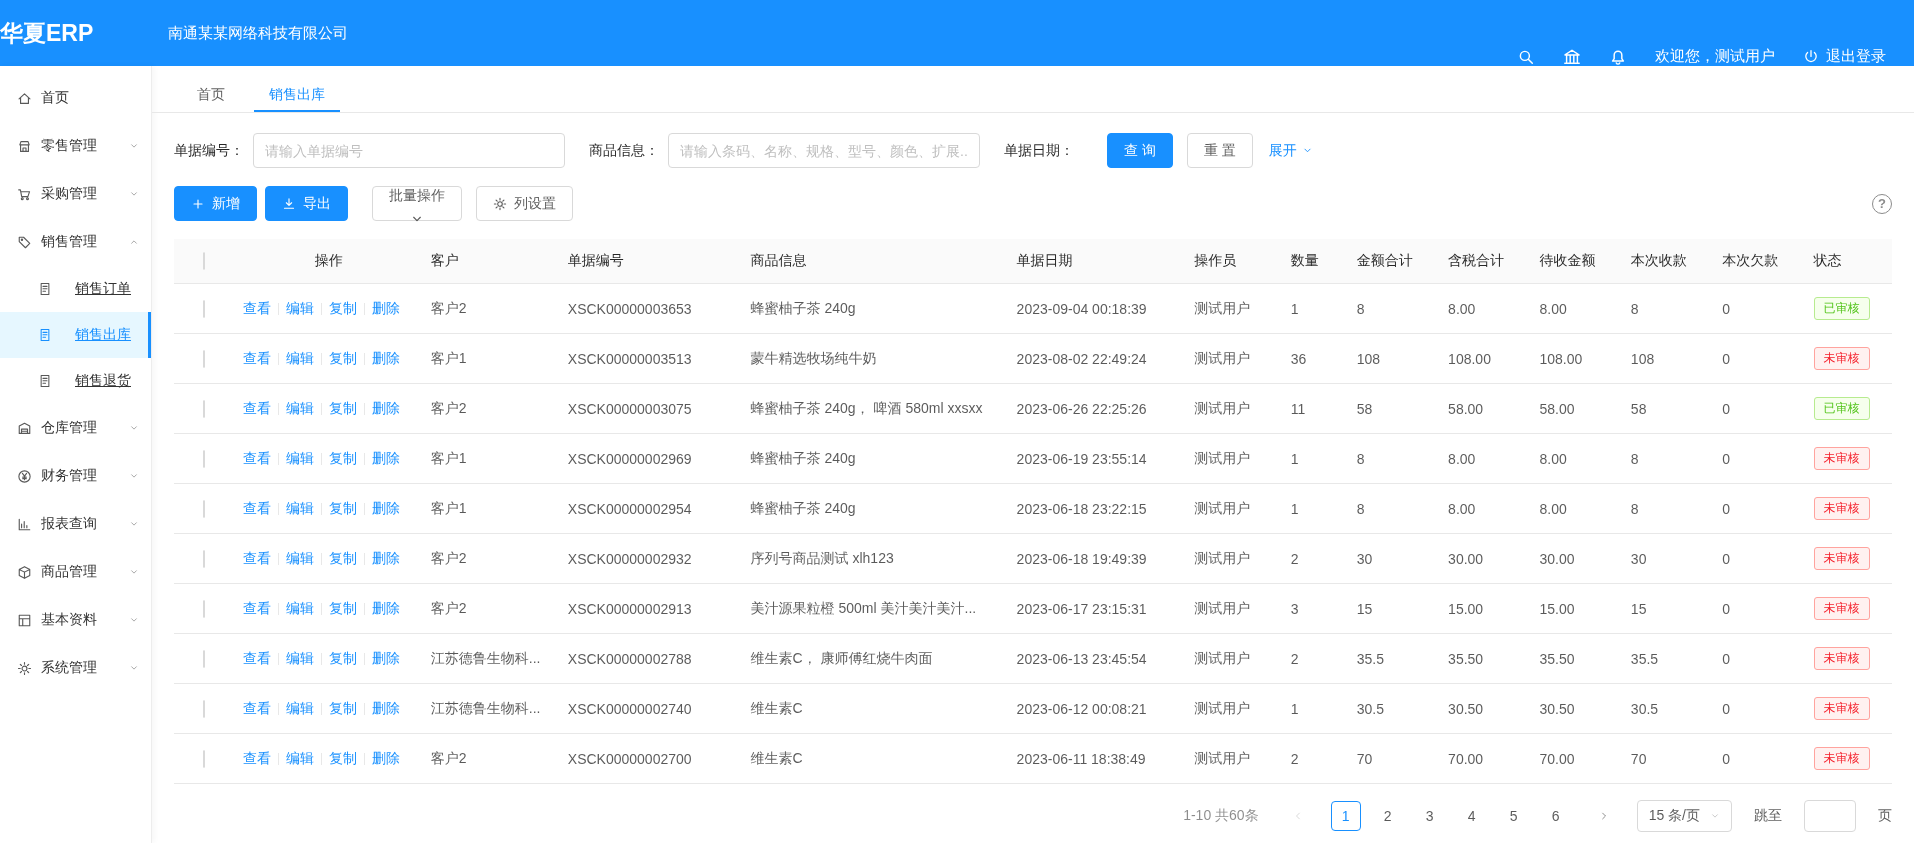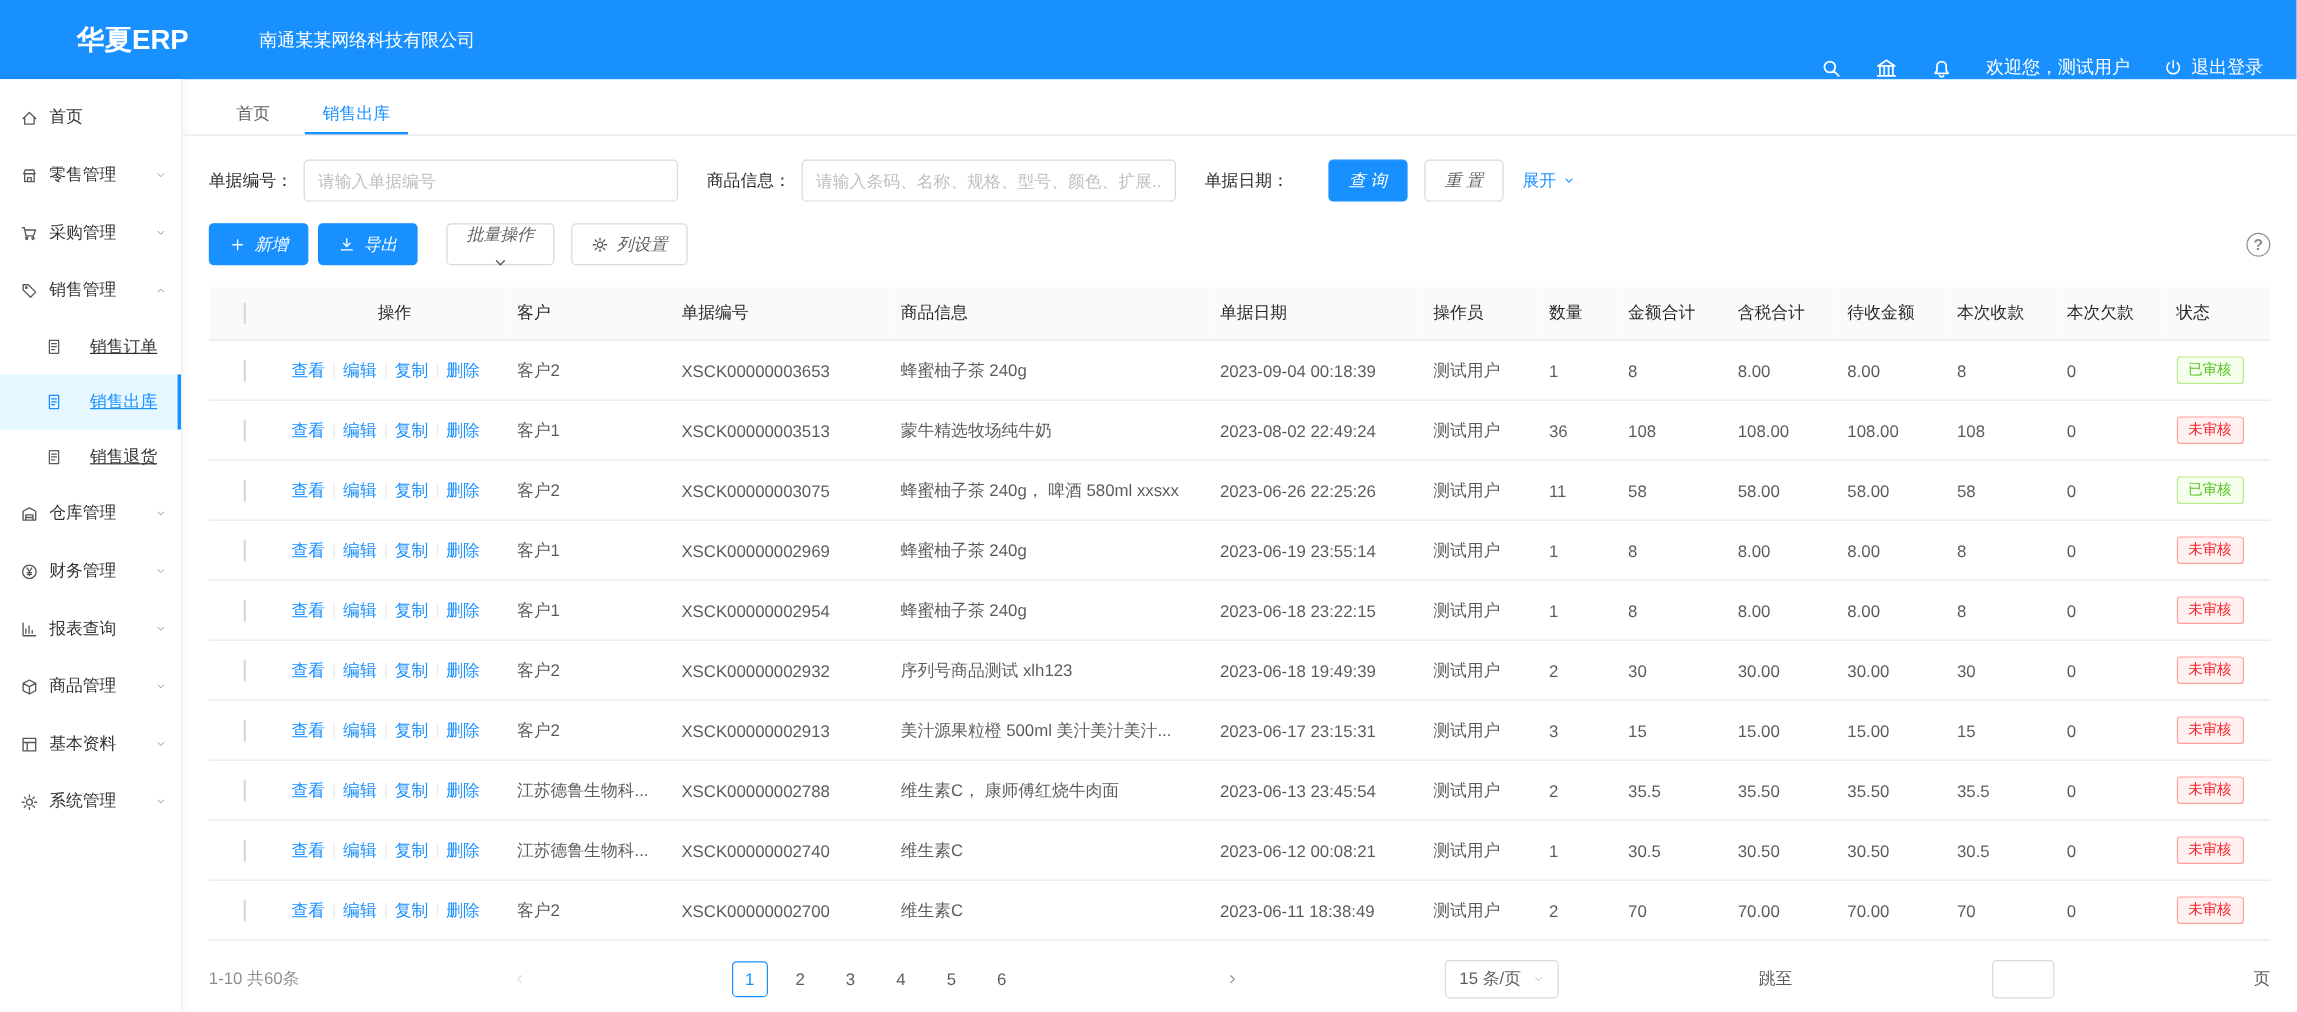--- a/index.html
+++ b/index.html
@@ -6,21 +6,21 @@
   html,body { background:#fff; }
   body {
     font-family: "Liberation Sans", "DejaVu Sans", sans-serif;
     font-size: 14px;
     color: rgba(0,0,0,0.65);
   }
   .app { width:1914px; height:843px; overflow:hidden; display:flex; flex-direction:column; background:#fff; }
 
   
   .topbar { flex:0 0 52px; background:#1890ff; display:flex; align-items:center; color:#fff; }
-  .logo { width:152px; font-size:23px; font-weight:bold; padding-left:16px; white-space:nowrap;margin-left:48px; }
+  .logo { width:152px; font-size:23px; font-weight:bold; padding-left:0; white-space:nowrap; }
   .company { font-size:15px; margin-left:16px; white-space:nowrap; }
   .topbar-right { margin-left:auto; display:flex; align-items:center; gap:28px; padding-right:28px; font-size:15px;margin-top:47px; }
   .tbi { display:inline-flex; align-items:center; cursor:pointer; }
   .tbi .ic { width:18px; height:18px; stroke-width:1.3; }
   .logout { display:inline-flex; align-items:center; gap:7px; cursor:pointer; white-space:nowrap; }
   .logout .ic { width:16px; height:16px; }
 
   .body { flex:1; display:flex; min-height:0; }
 
   
@@ -45,21 +45,21 @@
   .filter-row { display:flex; align-items:center; }
   .f-label { color:rgba(0,0,0,0.85); white-space:nowrap; margin-right:9px; }
   .f-group { display:flex; align-items:center; margin-right:24px; }
   .ipt { height:35px; border:1px solid #d9d9d9; border-radius:4px; padding:0 11px; font-size:14px; color:rgba(0,0,0,0.65); outline:none; font-family:inherit; background:#fff; }
   .ipt::placeholder { color:#bfbfbf; }
   .w310 { width:312px; }
   .daterange { width:312px; height:35px; border:1px solid #d9d9d9; border-radius:4px; display:flex; align-items:center; padding:0 10px; gap:4px; background:#fff; }
   .daterange input { border:none; outline:none; width:112px; font-size:14px; text-align:center; font-family:inherit; color:rgba(0,0,0,0.65); }
   .daterange input::placeholder { color:#bfbfbf; }
   .tilde { color:#bfbfbf; flex:1; text-align:center; }
-  .btn { height:35px; padding:0 16px; border:1px solid #d9d9d9; border-radius:4px; background:#fff; color:rgba(0,0,0,0.65); font-size:14px; display:inline-flex; align-items:center; gap:7px; cursor:pointer; font-family:inherit; white-space:nowrap;font-style:italic; }
+  .btn { height:35px; padding:0 16px; border:1px solid #d9d9d9; border-radius:4px; background:#fff; color:rgba(0,0,0,0.65); font-size:14px; display:inline-flex; align-items:center; gap:7px; cursor:pointer; font-family:inherit; white-space:nowrap; }
   .btn.primary { background:#1890ff; border-color:#1890ff; color:#fff; }
   .btn .ic { width:14px; height:14px; }
   .ml8 { margin-left:8px; } .ml14 { margin-left:14px; } .ml24 { margin-left:24px;flex-direction:column; }
   .expand { color:#1890ff; display:inline-flex; align-items:center; gap:5px; cursor:pointer; margin-left:16px; white-space:nowrap; }
   .expand .ic { width:11px; height:11px; }
 
   
   .toolbar-row { display:flex; align-items:center; margin-top:18px; }
   .help { margin-left:auto; width:20px; height:20px; border:1.5px solid #8c8c8c; border-radius:50%; color:#8c8c8c; display:flex; align-items:center; justify-content:center; font-size:13px; font-weight:bold; cursor:pointer; }
 
@@ -69,21 +69,21 @@
   td { padding:13px 8px; border-bottom:1px solid #e8e8e8; color:rgba(0,0,0,0.65); white-space:nowrap; overflow:hidden; text-overflow:ellipsis; background:#fff; }
   th.c, td.c { text-align:center; }
   .cb { width:16px; height:16px; border:1px solid #d9d9d9; border-radius:2px; margin:0 auto; cursor:pointer; background:#fff; }
   .op { color:#1890ff; cursor:pointer; text-decoration:none; }
   .sep { display:inline-block; width:1px; height:12px; background:#e8e8e8; margin:0 7px; vertical-align:middle; }
   .badge { display:inline-block; padding:1px 9px; font-size:12px; border-radius:3px; line-height:19px; }
   .badge.approved { color:#52c41a; background:#f6ffed; border:1px solid #b7eb8f; }
   .badge.pending { color:#f5222d; background:#fff1f0; border:1px solid #ffa39e; }
 
   
-  .pagination { display:flex; align-items:center; justify-content:space-between; gap:22px; margin-top:16px; color:rgba(0,0,0,0.65); }
+  .pagination { display:flex; align-items:center; justify-content:flex-end; gap:22px; margin-top:16px; color:rgba(0,0,0,0.65); }
   .pg-total { color:rgba(0,0,0,0.45); margin-right:6px; }
   .pg-arrow { min-width:22px; height:30px; display:inline-flex; align-items:center; justify-content:center; cursor:pointer; color:rgba(0,0,0,0.45); }
   .pg-arrow .ic { width:12px; height:12px; }
   .pg-arrow.disabled { color:#d9d9d9; cursor:not-allowed; }
   #pages { display:flex; gap:12px; align-items:center; }
   .pg-num { min-width:30px; height:30px; display:inline-flex; align-items:center; justify-content:center; cursor:pointer; border-radius:4px; background:#fff; }
   .pg-num.active { border:1px solid #1890ff; color:#1890ff; }
   .pg-size { height:32px; border:1px solid #d9d9d9; border-radius:4px; display:inline-flex; align-items:center; padding:0 11px; gap:10px; cursor:pointer; background:#fff; white-space:nowrap; }
   .pg-size .ic { width:10px; height:10px; color:#bfbfbf; }
   .jump-input { width:52px; height:32px; border:1px solid #d9d9d9; border-radius:4px; outline:none; text-align:center; font-family:inherit; font-size:14px; }

